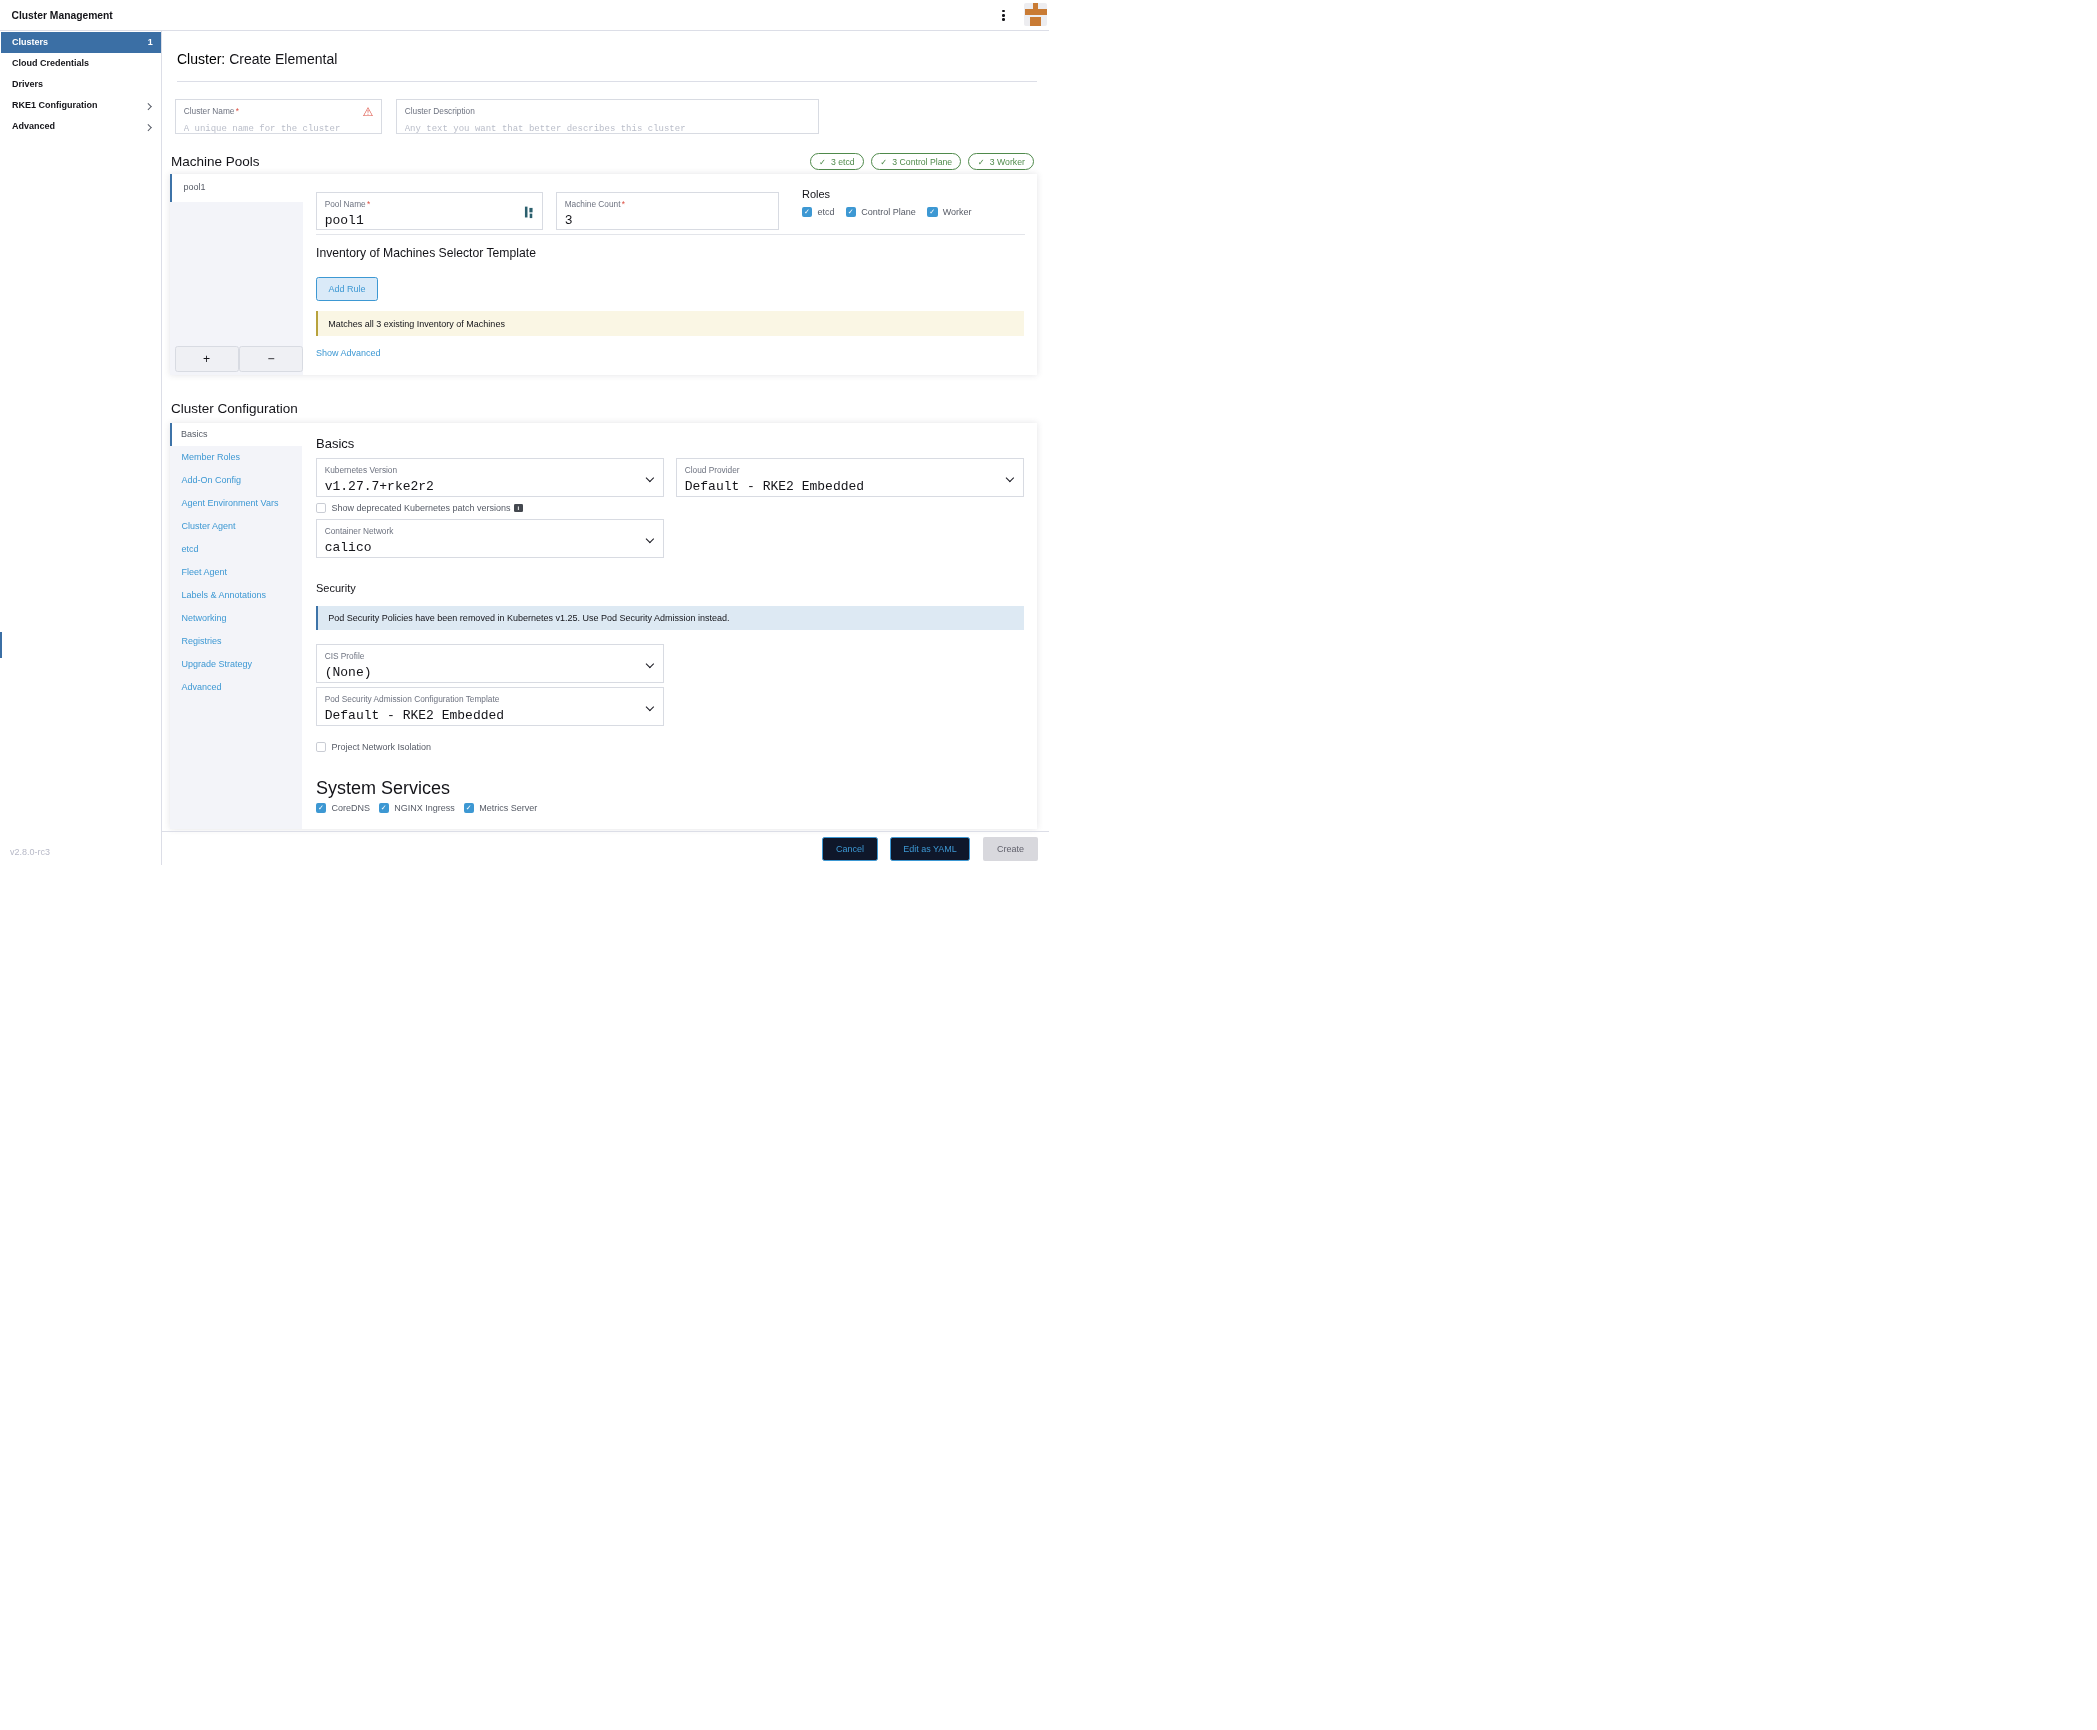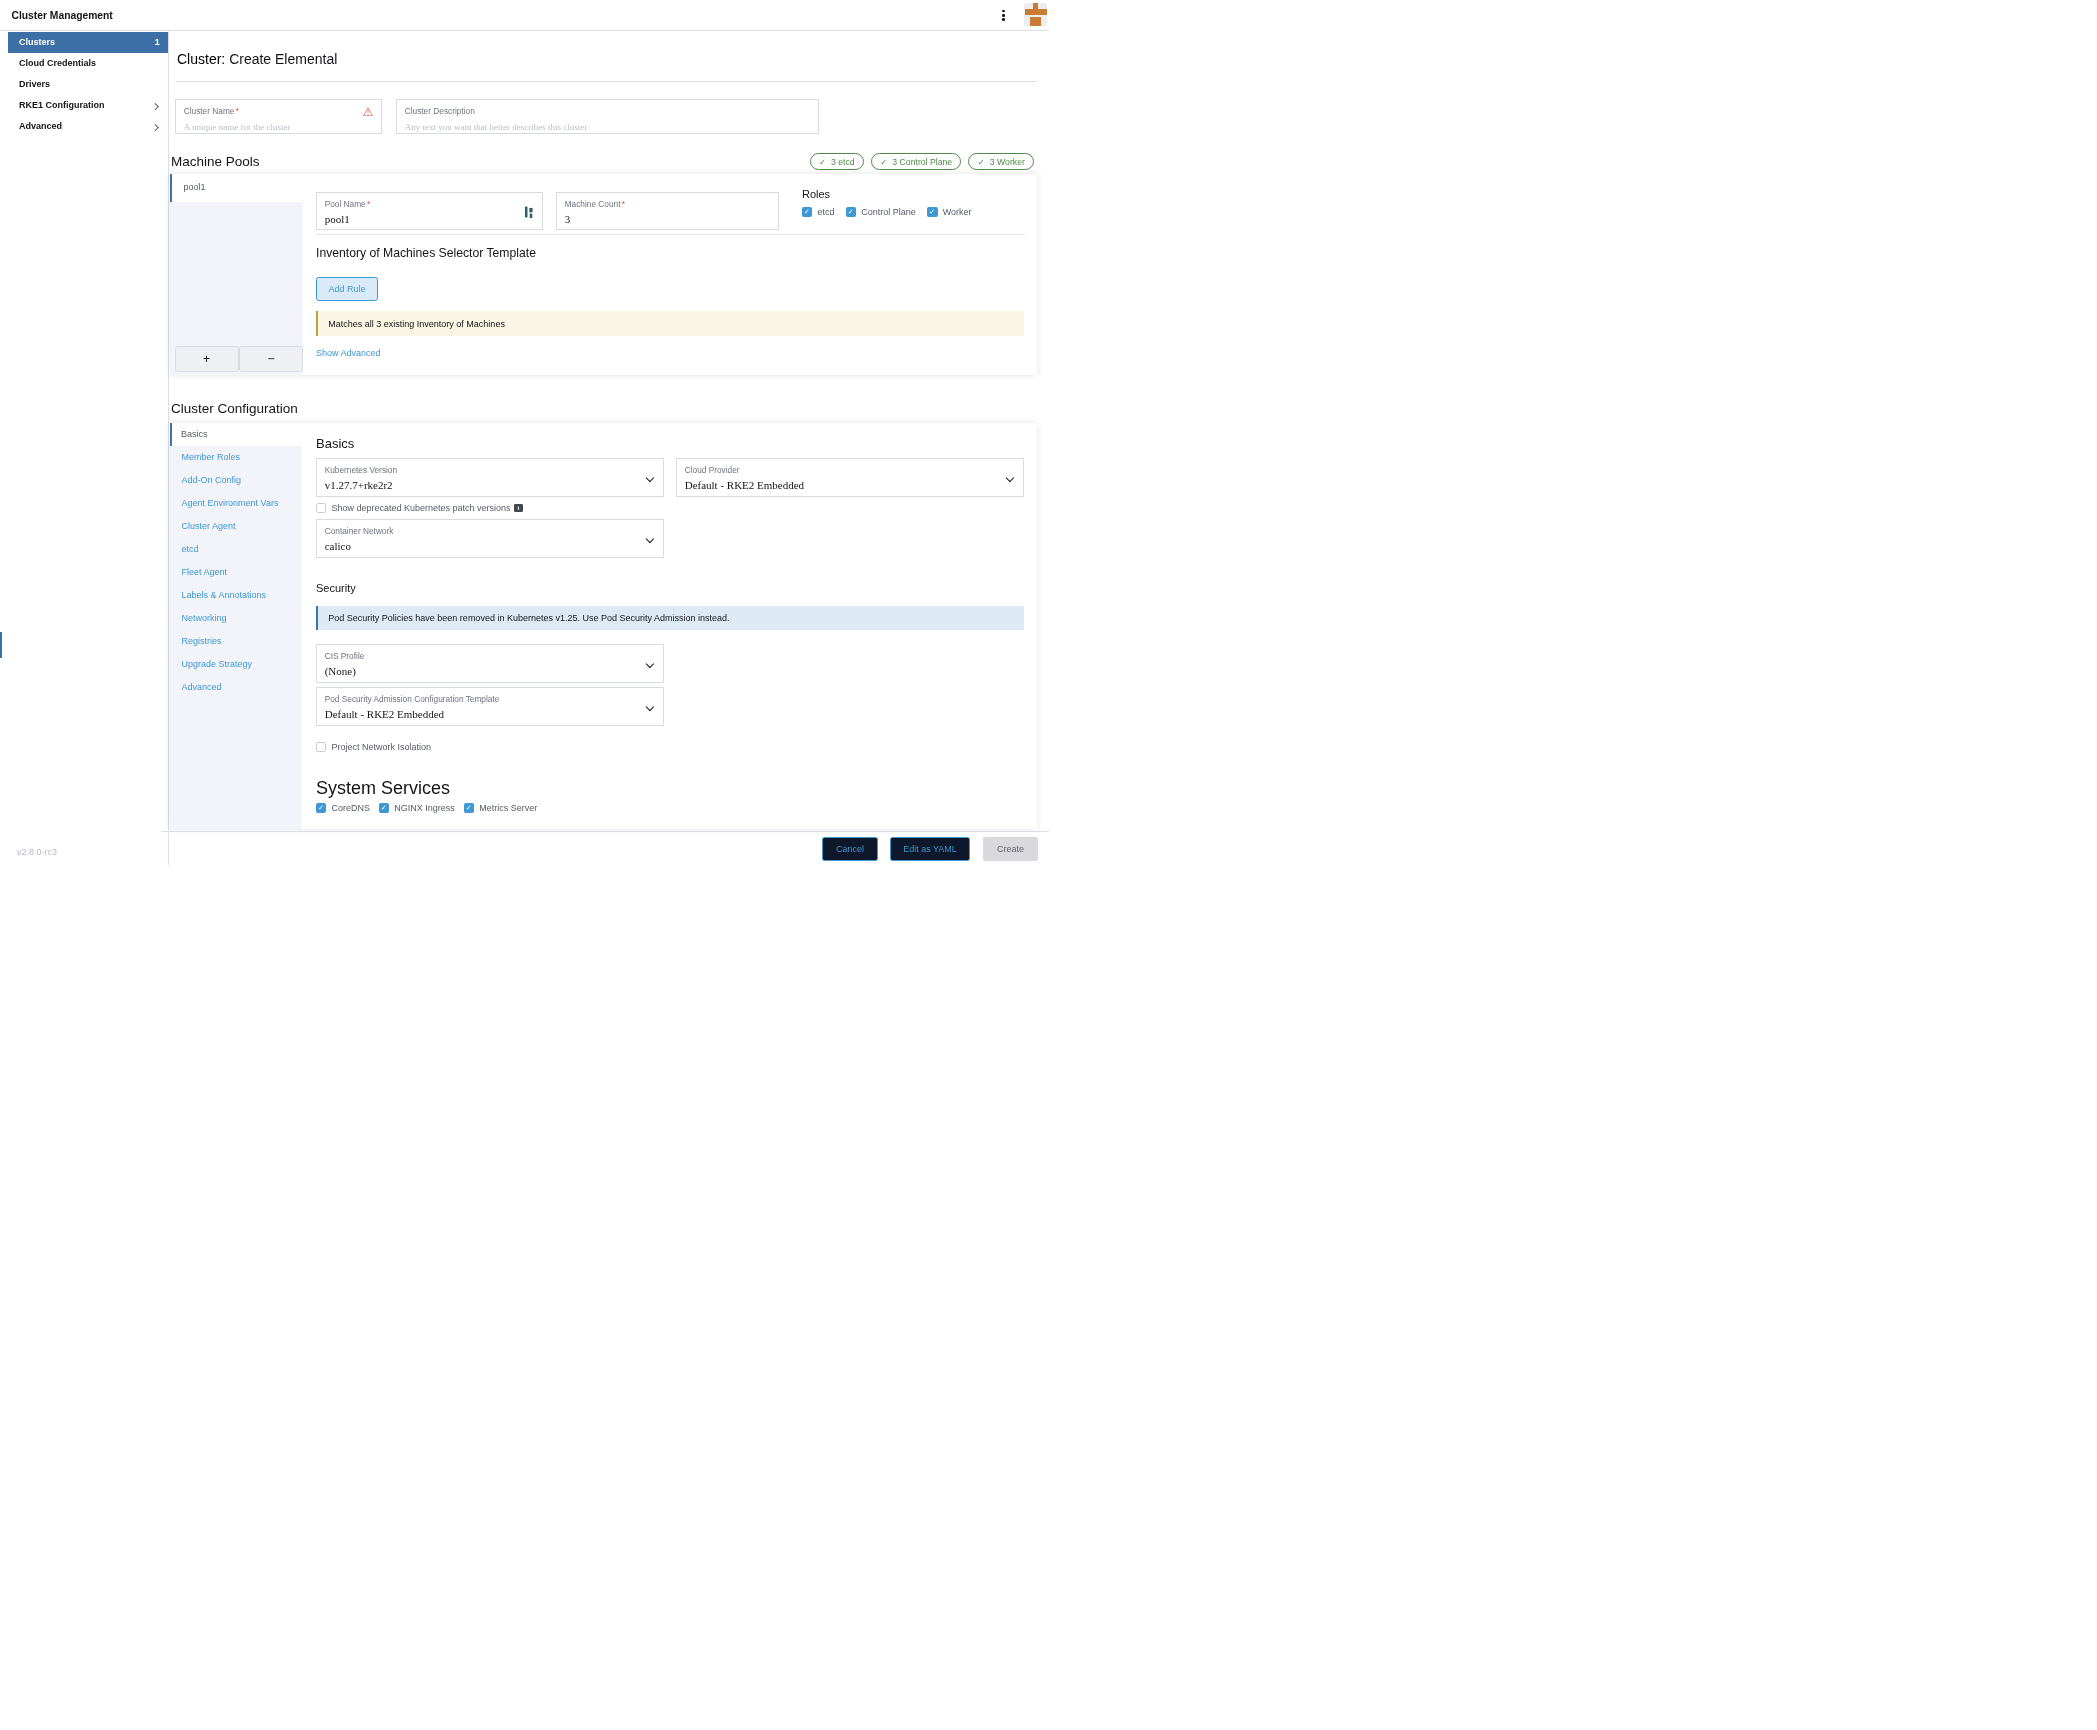--- a/index.html
+++ b/index.html
@@ -11,36 +11,36 @@
   
   .header { position:absolute; top:0; left:0; right:0; height:31px; background:#fff; border-bottom:0.6px solid #dcdee7; }
   .header-title { position:absolute; left:11.5px; top:0; line-height:31px; font-size:10.3px; font-weight:600; color:#141419; }
   .kebab { position:absolute; right:40px; top:8.3px; width:11.5px; height:14px; display:flex; flex-direction:column; align-items:center; justify-content:center; gap:1.9px; cursor:pointer; }
   .kebab i { width:2.6px; height:2.6px; border-radius:50%; background:#141419; }
   .avatar { position:absolute; right:1.9px; top:3.2px; width:23px; height:23px; background:#ededf0; border-radius:1.9px; overflow:hidden; }
   .avatar .a1 { position:absolute; left:9px; top:0; width:5.1px; height:5.8px; background:#c97b34; }
   .avatar .a2 { position:absolute; left:0.6px; top:5.8px; width:22px; height:5.8px; background:#c97b34; }
   .avatar .a3 { position:absolute; left:5.8px; top:14px; width:11px; height:9px; background:#c97b34; }
   
-  .sidebar { position:absolute; top:31px; left:8px; width:161px; bottom:0; background:#fff; border-right:0.6px solid #dcdee7; }
+  .sidebar { position:absolute; top:31px; left:1px; width:161px; bottom:0; background:#fff; border-right:0.6px solid #dcdee7; }
   .side-item { position:relative; height:21px; line-height:21px; padding-left:11px; font-size:9px; color:#141419; cursor:pointer;font-weight:bold; }
   .side-item.active { background:#3b6fa5; color:#fff; font-weight:700; }
   .side-count { position:absolute; right:8.3px; top:0; font-weight:700; }
   .side-chev { position:absolute; right:10.3px; top:8.3px; width:4.5px; height:4.5px; border-top:1px solid #565b66; border-right:1px solid #565b66; transform:rotate(45deg); }
   .version { position:absolute; left:9px; bottom:8.3px; font-size:9px; color:#b7b9c7; }
   .edge-mark { position:absolute; left:0; top:632px; width:1.9px; height:26px; background:#3b6fa5; }
   
   .h-page { position:absolute; font-size:14px; }
   .h-sec  { position:absolute; font-size:13px; font-weight:500; color:#141419; }
   .h-sub  { position:absolute; font-size:12.2px; font-weight:500; color:#141419; }
   .divider { position:absolute; height:0.6px; background:#dcdee7; }
   .card { position:absolute; background:#fff; box-shadow:0 0 6.4px rgba(60,60,75,.14); }
   .field { position:absolute; background:#fff; border:0.6px solid #d8dbe2; border-radius:0; }
   .field .lbl { display:block; margin:5.8px 7.7px 0 7.7px; font-size:8.3px; color:#6e7380; white-space:nowrap; }
-  .field input { display:block; margin:4.5px 7.7px 0 7.7px; padding:0; border:none; outline:none; background:transparent; font-family:Liberation Serif, serif; font-size:11px; color:#141419; width:calc(100% - 32px); }
+  .field input { display:block; margin:4.5px 7.7px 0 7.7px; padding:0; border:none; outline:none; background:transparent; font-family:Liberation Mono, monospace; font-size:13px; color:#141419; width:calc(100% - 32px); }
   .field input::placeholder { color:#b9bdc9; font-size:9px; }
   .req { color:#dc4e41; margin-left:1.3px; }
   .chev-down { position:absolute; right:10.3px; top:16px; width:5.8px; height:5.8px; border-right:1.2px solid #1b1b24; border-bottom:1.2px solid #1b1b24; transform:rotate(45deg); }
   .warn-tri { position:absolute; right:7.7px; top:5.8px; color:#dc4e41; font-size:12.2px; line-height:1; }
   .cb { width:10.3px; height:10.3px; border-radius:1.9px; display:inline-block; position:relative; flex:none; cursor:pointer; }
   .cb.checked { background:#3d98d3; }
   .cb.checked::after { content:"✓"; position:absolute; left:1.9px; top:0.6px; color:#fff; font-size:7px; font-weight:700; }
   .cb.un { background:#fff; border:0.6px solid #c9ccd4; }
   .cb-row { position:absolute; display:flex; align-items:center; gap:5.1px; font-size:9px; color:#565b66; }
   .badge { display:inline-flex; align-items:center; gap:5.1px; height:17.3px; padding:0 8.3px; border:0.6px solid #4f8a4b; border-radius:13px; color:#4f8a4b; font-size:8.7px; background:#fff; }

